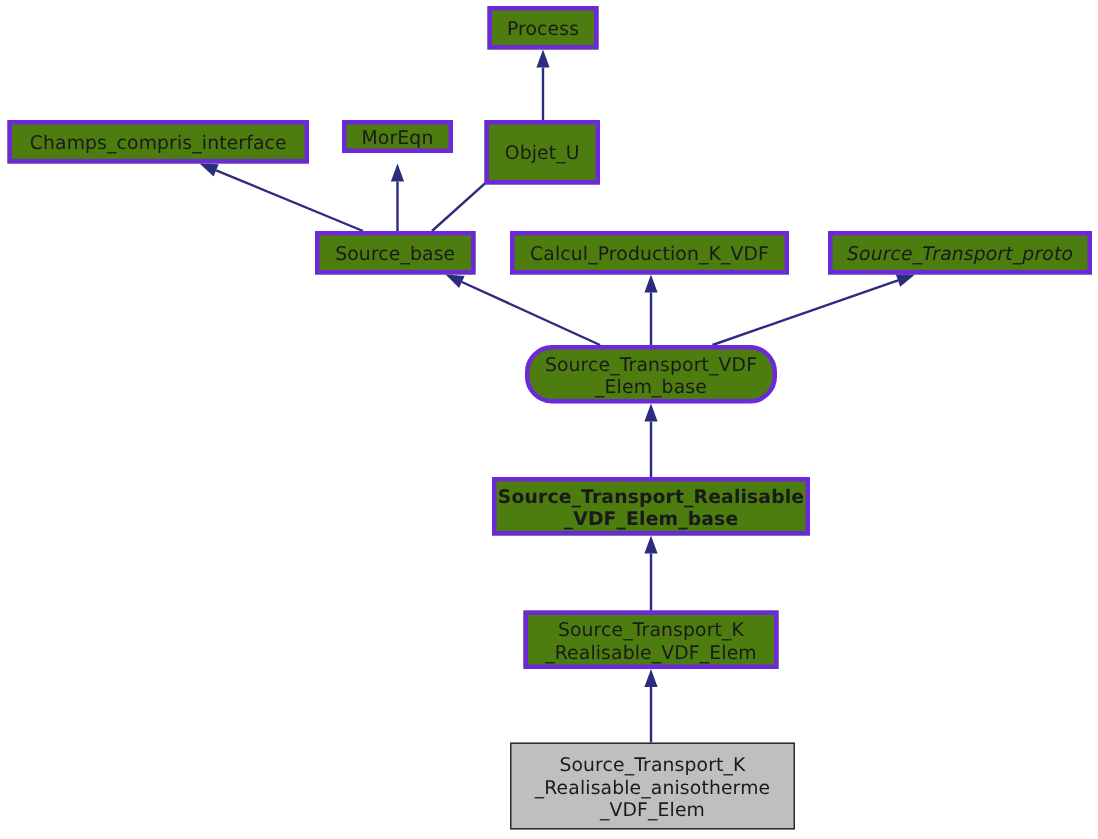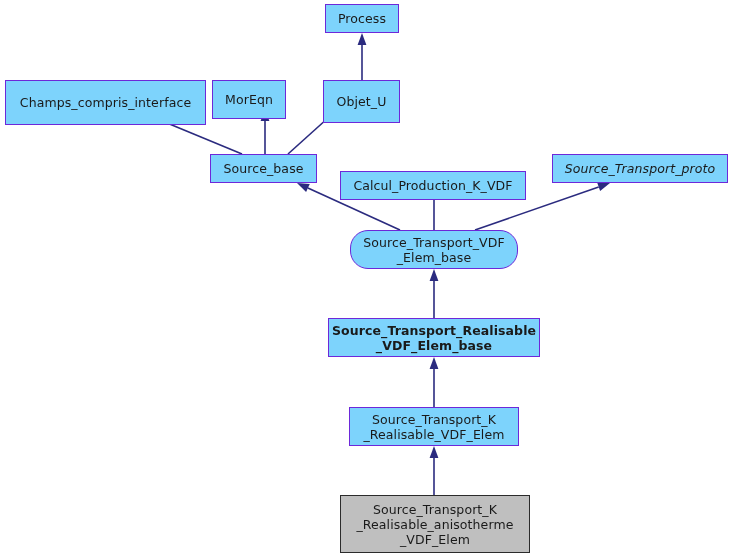--- a/index.html
+++ b/index.html
@@ -22,22 +22,22 @@
     position: absolute;
     left: 0;
     top: 0;
     width: 732px;
     height: 559px;
     pointer-events: none;
   }
   .node {
     position: absolute;
     box-sizing: border-box;
-    background: #7dd3fc;
-    border: 1px solid #6d28d9;
+    background: #4d7c0f;
+    border: 3px solid #6d28d9;
     display: flex;
     align-items: center;
     justify-content: center;
     text-align: center;
     color: #1a1a1a;
     font-size: 12.5px;
     line-height: 15px;
     letter-spacing: 0.1px;
     white-space: pre;
     z-index: 2;
@@ -93,25 +93,25 @@
         <line x1="434" y1="407" x2="434" y2="369" stroke="#2b2b7f" stroke-width="1.6"></line>
         <polygon points="434,357 438.4,369 429.6,369" fill="#2b2b7f"></polygon>
       </g>
       <g>
         <line x1="434" y1="495" x2="434" y2="458" stroke="#2b2b7f" stroke-width="1.6"></line>
         <polygon points="434,446 438.4,458 429.6,458" fill="#2b2b7f"></polygon>
       </g>
     </svg>
   <div id="node-layer">
       <div class="node" style="left: 325px; top: 4px; width: 74px; height: 29px;"><span class="node-label">Process</span></div>
-      <div class="node" style="left: 5px; top: 80px; width: 201px; height: 45px;"><span class="node-label">Champs_compris_interface</span></div>
-      <div class="node" style="left: 212px; top: 80px; width: 74px; height: 39px;"><span class="node-label">MorEqn</span></div>
+      <div class="node" style="left: 5px; top: 80px; width: 201px; height: 29px;"><span class="node-label">Champs_compris_interface</span></div>
+      <div class="node" style="left: 228px; top: 80px; width: 74px; height: 22px;"><span class="node-label">MorEqn</span></div>
       <div class="node" style="left: 323px; top: 80px; width: 77px; height: 43px;"><span class="node-label">Objet_U</span></div>
       <div class="node" style="left: 210px; top: 154px; width: 107px; height: 29px; text-align: center;"><span class="node-label">Source_base</span></div>
-      <div class="node" style="left: 340px; top: 154px; width: 186px; height: 29px; margin-top: 17px;"><span class="node-label">Calcul_Production_K_VDF</span></div>
+      <div class="node" style="left: 340px; top: 154px; width: 186px; height: 29px;"><span class="node-label">Calcul_Production_K_VDF</span></div>
       <div class="node" style="left: 552px; top: 154px; width: 176px; height: 29px; font-style: italic;"><span class="node-label">Source_Transport_proto</span></div>
       <div class="node" style="left: 350px; top: 230px; width: 168px; height: 39px; border-radius: 18px;"><span class="node-label">Source_Transport_VDF
 _Elem_base</span></div>
       <div class="node" style="left: 328px; top: 318px; width: 212px; height: 39px; font-weight: bold;"><span class="node-label">Source_Transport_Realisable
 _VDF_Elem_base</span></div>
       <div class="node" style="left: 349px; top: 407px; width: 170px; height: 39px;"><span class="node-label">Source_Transport_K
 _Realisable_VDF_Elem</span></div>
       <div class="node highlight" style="left: 340px; top: 495px; width: 190px; height: 58px;"><span class="node-label">Source_Transport_K
 _Realisable_anisotherme
 _VDF_Elem</span></div>

